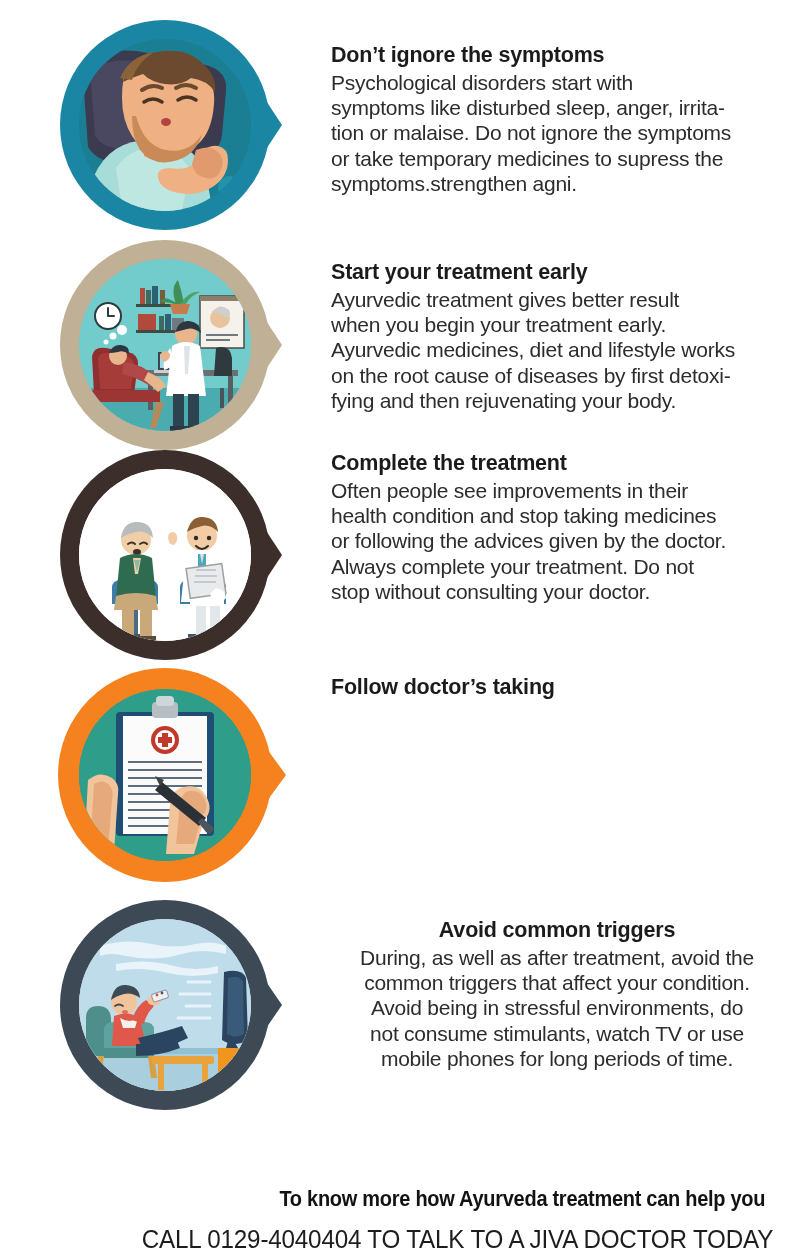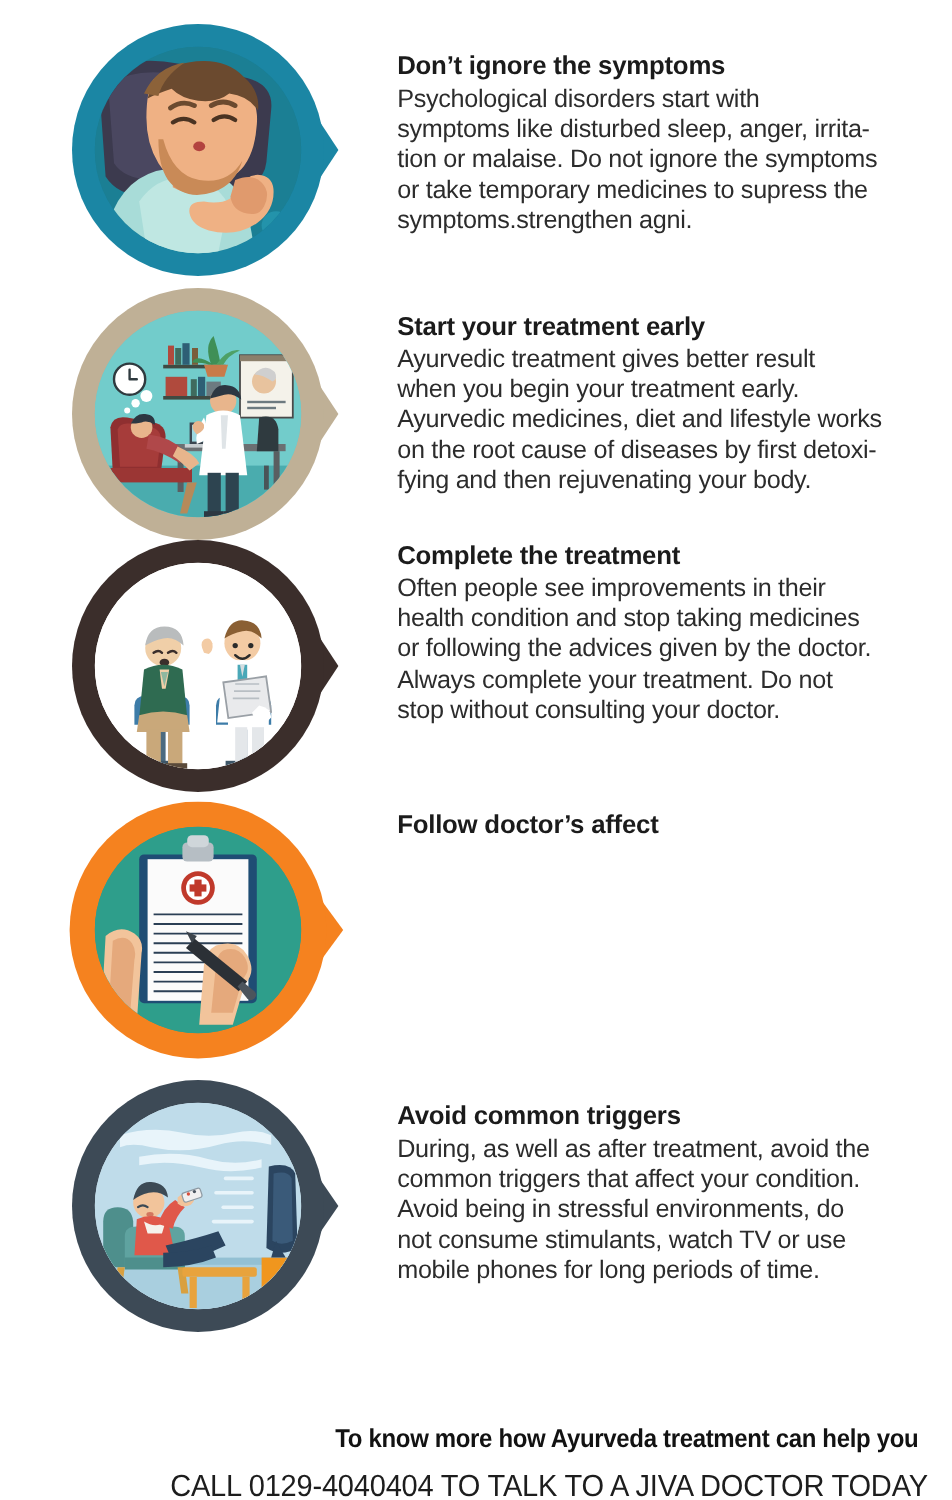--- a/index.html
+++ b/index.html
@@ -366,21 +366,21 @@
           <path d="M160 120 q18 -6 26 8 q8 14 -2 24 l-10 34 h-28 l4 -50 q2 -12 10 -16 z" fill="#f2c49b"></path>
           <path d="M166 124 q12 -4 18 6 q6 10 -2 18 l-8 28 h-18 l4 -40 q1 -9 6 -12 z" fill="#e5a97c"></path>
 
           <path d="M142 114 l44 36 l-7 8 l-44 -36 z" fill="#2b3036"></path>
           <path d="M135 108 l9 4 l-4 6 z" fill="#3d444c"></path>
           <path d="M182 150 l10 8 q3 3 0 6 q-3 3 -6 0 l-8 -10 z" fill="#4c545c"></path>
         </g>
       </svg>
     </div>
     <div class="tip-text" style="top:7px;">
-      <h2 class="tip-title">Follow doctor’s affect</h2>
+      <h2 class="tip-title">Follow doctor’s taking</h2>
     </div>
   </div>
 
   <div class="tip-row" style="top:898px;">
     <div class="badge-wrap">
       <svg class="badge-svg" viewBox="0 0 290 220">
         <defs>
             <clipPath id="c5">
               <circle cx="145" cy="107" r="86"></circle>
             </clipPath>
@@ -429,21 +429,21 @@
           <rect x="182" y="166" width="6" height="26" fill="#e8a33d"></rect>
 
           <rect x="198" y="150" width="30" height="42" fill="#f0961e"></rect>
 
           <path d="M204 74 q18 -4 22 6 l2 62 q-14 8 -26 0 z" fill="#2b4560"></path>
           <path d="M208 80 q12 -3 15 4 l1 52 q-10 5 -17 0 z" fill="#3a5a79"></path>
           <path d="M210 136 l8 14 h-12 z" fill="#2b4560"></path>
         </g>
       </svg>
     </div>
-    <div class="tip-text" style="top:20px;">
+    <div class="tip-text" style="top:20px;text-align:center;">
       <h2 class="tip-title">Avoid common triggers</h2>
       <p class="tip-body">During, as well as after treatment, avoid the
 common triggers that affect your condition.
 Avoid being in stressful environments, do
 not consume stimulants, watch TV or use
 mobile phones for long periods of time.</p>
     </div>
   </div>
 
   <div class="footer">

